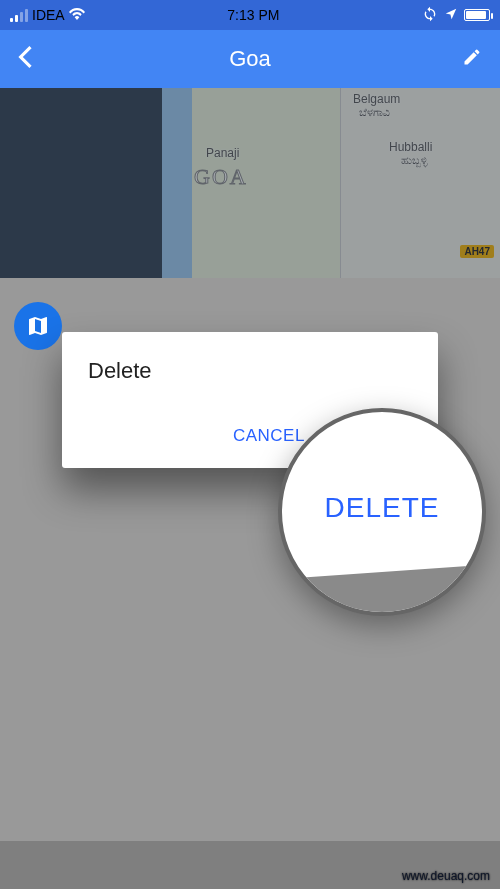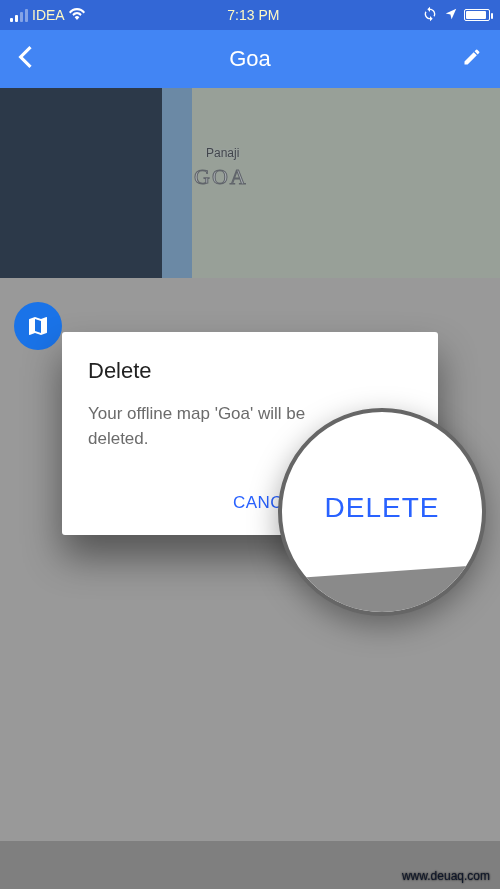--- a/index.html
+++ b/index.html
@@ -1,20 +1,20 @@
 <!DOCTYPE html>
 <html><head>
 <meta charset="utf-8">
 <style>
   * { box-sizing: border-box; margin: 0; padding: 0; }
   html, body { width: 500px; height: 889px; overflow: hidden; font-family: -apple-system, Helvetica, Arial, sans-serif; }
   body { background: #999; position: relative; }
 
   
-  .statusbar { position: absolute; top:0; left:0; right:0; height:30px; background:#3367d6; color:#fef9c3; display:flex; align-items:center; justify-content:space-between; padding:13px 10px; font-size:14px; }
+  .statusbar { position: absolute; top:0; left:0; right:0; height:30px; background:#3367d6; color:#000000; display:flex; align-items:center; justify-content:space-between; padding:13px 10px; font-size:14px; }
   .statusbar .lefts { display:flex; align-items:center; gap:4px; }
   .statusbar .rights { display:flex; align-items:center; gap:6px; }
   .sigbars { display:inline-flex; align-items:flex-end; gap:2px; }
   .sigbars i { width:3px; background:#fff; display:block; border-radius:1px;}
   .sigbars i:nth-child(1){height:4px;} .sigbars i:nth-child(2){height:7px;} .sigbars i:nth-child(3){height:10px; background:rgba(255,255,255,.4);} .sigbars i:nth-child(4){height:13px; background:rgba(255,255,255,.4);}
   .batt { width:26px; height:12px; border:1px solid #fff; border-radius:2px; position:relative; }
   .batt::after { content:""; position:absolute; right:-4px; top:3px; width:2px; height:6px; background:#fff; border-radius:1px;}
   .batt i { position:absolute; left:1px; top:1px; bottom:1px; width:20px; background:#fff; border-radius:1px;}
 
   
@@ -105,36 +105,42 @@
       </svg>
   </span>
 </div>
 
 <div class="maparea">
   <div class="mapleft"></div>
   <div class="mapmid">
     <span class="lbl" style="top:58px; left:24px;">Panaji</span>
     <span class="outline" style="top:76px; left:12px;">GOA</span>
   </div>
+  <div class="mapright">
+    <span class="lbl" style="top:4px; left:12px;">Belgaum</span>
+    <span class="lbl" style="top:18px; left:18px; font-size:11px;">ಬೆಳಗಾವಿ</span>
+    <span class="lbl" style="top:52px; left:48px;">Hubballi</span>
+    <span class="lbl" style="top:66px; left:60px; font-size:11px;">ಹುಬ್ಬಳ್ಳಿ</span>
+    <span class="roadtag">AH47</span>
+  </div>
   <div class="darken"></div>
 </div>
 
 <div class="lower">
   <div class="bottombar"></div>
 </div>
 
 <div class="badge">
   <svg width="24" height="24" viewBox="0 0 24 24">
       <path d="M20.5 3l-.16.03L15 5.1 9 3 3.36 4.9c-.21.07-.36.25-.36.48V20.5c0 .28.22.5.5.5l.16-.03L9 18.9l6 2.1 5.64-1.9c.21-.07.36-.25.36-.48V3.5c0-.28-.22-.5-.5-.5zM15 19l-6-2.11V5l6 2.11V19z"></path>
     </svg>
 </div>
 
 <div class="dialog">
   <h2>Delete</h2>
-  <p>Your offline map 'Goa' will be deleted.</p>
   <div class="actions">
     <span>CANCEL</span>
     <span>DELETE</span>
   </div>
 </div>
 
 <div class="callout">
   <span class="big">DELETE</span>
   <div class="strip"></div>
 </div>

